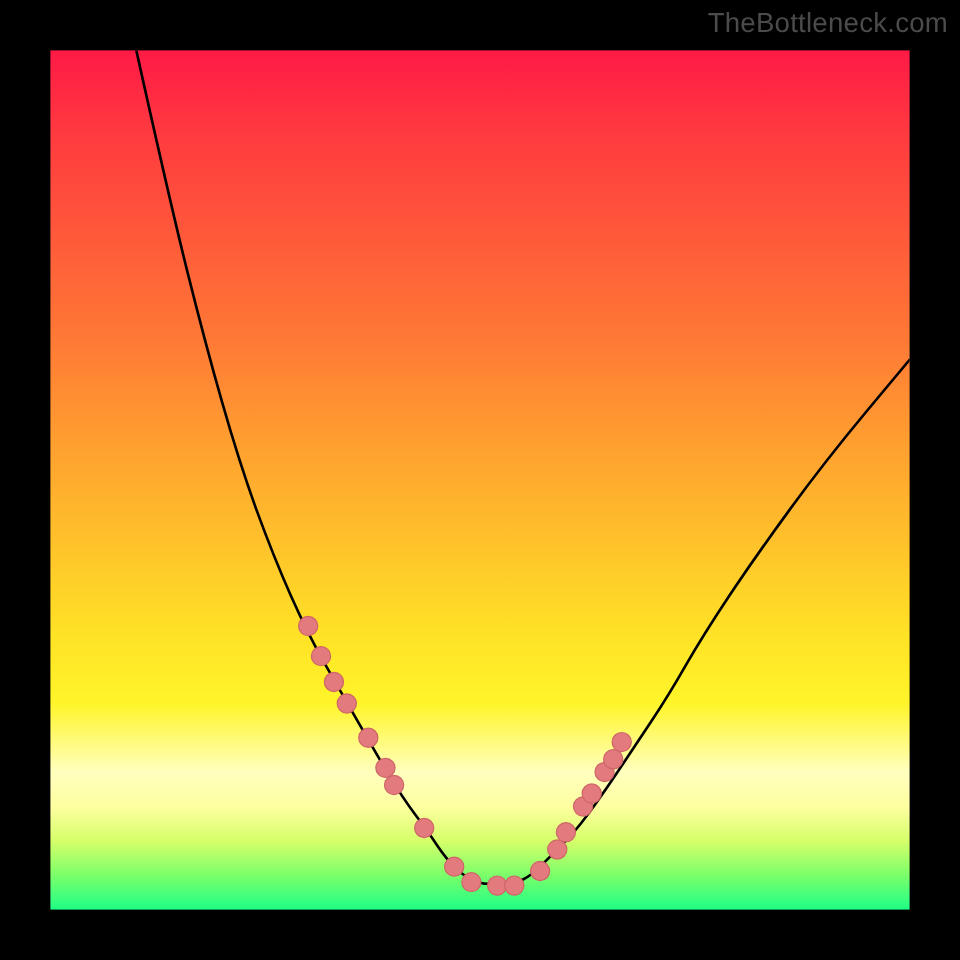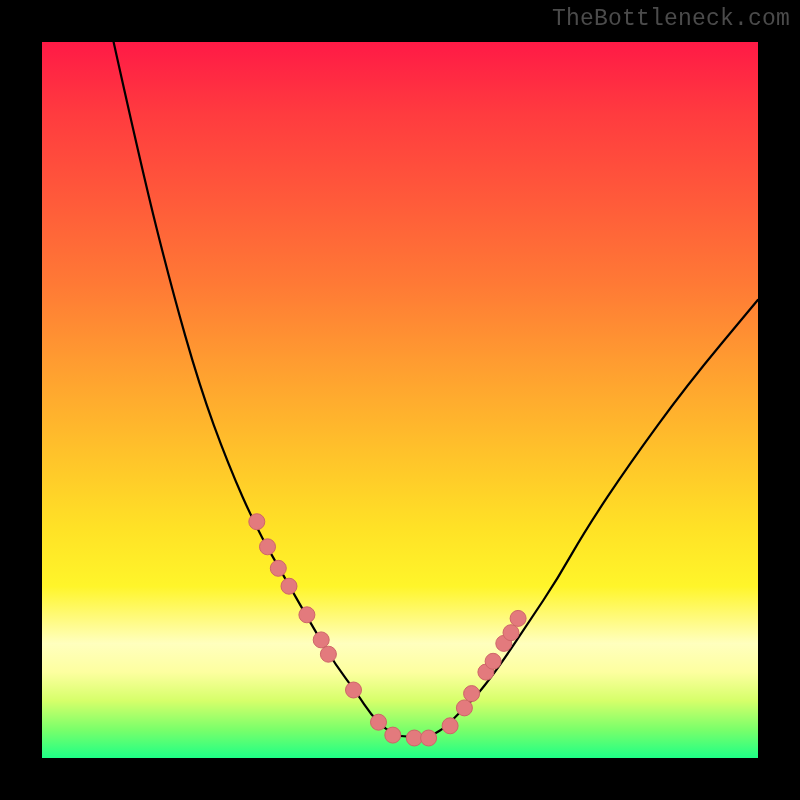--- a/index.html
+++ b/index.html
@@ -11,21 +11,20 @@
     font-family: Arial, Helvetica, sans-serif;
     overflow: hidden;
   }
   .frame {
     position: absolute;
     left: 0;
     top: 0;
     width: 800px;
     height: 800px;
     background: #000;
-    font-family: Liberation Mono, monospace;
   }
   .plot-area {
     position: absolute;
     left: 42px;
     top: 42px;
     width: 716px;
     height: 716px;
     
     background: linear-gradient(
       to bottom,

